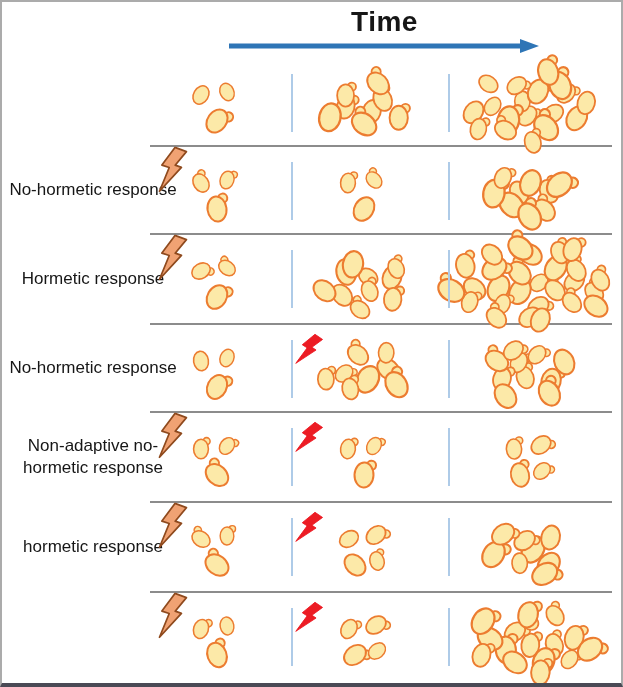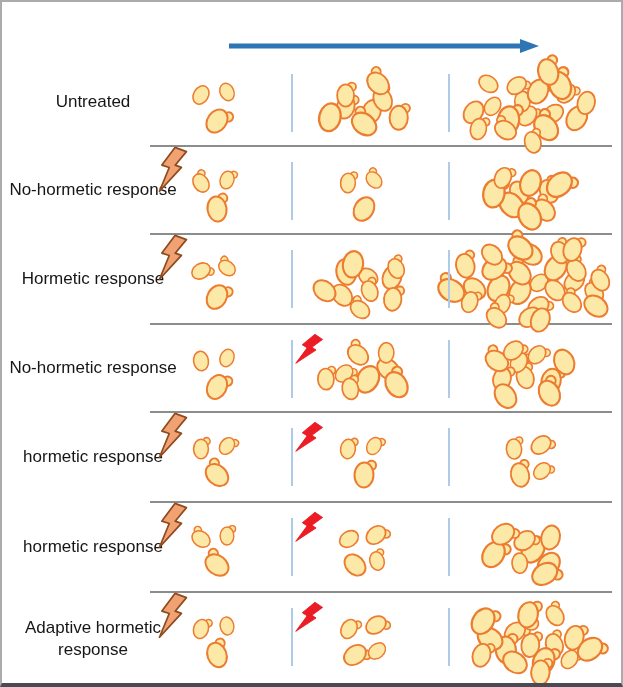--- a/index.html
+++ b/index.html
@@ -35,37 +35,34 @@
   .bolt-red{left:294px;top:8px;width:24px;height:36px;transform:rotate(24deg);}
   .bolt svg{width:100%;height:100%;}
   .bolt-orange polygon{fill:var(--bolt-mild-fill,#f0a273);stroke:var(--bolt-mild-stroke,#8f4a1e);stroke-width:1.6;stroke-linejoin:round;}
   .bolt-red polygon{fill:var(--bolt-severe-fill,#ec1c24);stroke:var(--bolt-severe-fill,#ec1c24);stroke-linejoin:round;}
 </style>
 </head>
 <body>
 
 <div class="figure">
 
+  <div class="time-title">Time</div>
   <svg class="time-arrow" viewBox="0 0 312 16">
     <line x1="1" y1="8" x2="294" y2="8"></line>
     <polygon points="292,1 311,8 292,15"></polygon>
   </svg>
 
   <div class="sep" style="top:143px"></div>
   <div class="sep" style="top:231px"></div>
   <div class="sep" style="top:321px"></div>
   <div class="sep" style="top:409px"></div>
   <div class="sep" style="top:499px"></div>
   <div class="sep" style="top:589px"></div>
 
   <div class="row" style="top:56px;height:88px">
-    <div class="row-label">
-      <div>Untreated</div>
-      <div></div>
-    </div>
 
     <svg class="cluster c1" viewBox="0 0 190 100">
         <g transform="translate(79.0,37.0) rotate(30.1) scale(0.78)">
           <ellipse rx="9.5" ry="12.5"></ellipse>
         </g>
         <g transform="translate(105.0,34.0) rotate(-25.0) scale(0.72)">
           <ellipse rx="9.5" ry="12.5"></ellipse>
         </g>
         <g transform="translate(95.0,63.0) rotate(35.5) scale(1.00)">
           <circle cx="7" cy="-10" r="4.6"></circle>
@@ -507,20 +504,21 @@
           <circle cx="7" cy="-10" r="4.6"></circle>
           <ellipse rx="9.5" ry="12.5"></ellipse>
         </g>
       </svg>
     <div class="vdiv d1"></div>
     <div class="vdiv d2"></div>
   </div>
 
   <div class="row" style="top:410px;height:90px">
     <div class="row-label">
+      <div>Non-adaptive no-</div>
       <div>hormetic response</div>
     </div>
     <div class="bolt bolt-orange" data-show="true"><svg viewBox="0 0 26 44">
           <polygon points="13,1 24,3 16,17 22,18 6,43 11,20 4,19"></polygon>
         </svg></div>
     <div class="bolt bolt-red" data-show="true"><svg viewBox="0 0 26 44">
           <polygon points="13,1 24,3 16,17 22,18 6,43 11,20 4,19"></polygon>
         </svg></div>
     <svg class="cluster c1" viewBox="0 0 190 100">
         <g transform="translate(79.0,37.0) rotate(0.4) scale(0.78)">
@@ -640,24 +638,20 @@
         <g transform="translate(69.1,32.2) rotate(51.4) scale(0.97)">
           <circle cx="7" cy="-10" r="4.6"></circle>
           <ellipse rx="9.5" ry="12.5"></ellipse>
         </g>
       </svg>
     <div class="vdiv d1"></div>
     <div class="vdiv d2"></div>
   </div>
 
   <div class="row" style="top:590px;height:93px">
-    <div class="row-label">
-      <div>Adaptive hormetic</div>
-      <div>response</div>
-    </div>
     <div class="bolt bolt-orange" data-show="true"><svg viewBox="0 0 26 44">
           <polygon points="13,1 24,3 16,17 22,18 6,43 11,20 4,19"></polygon>
         </svg></div>
     <div class="bolt bolt-red" data-show="true"><svg viewBox="0 0 26 44">
           <polygon points="13,1 24,3 16,17 22,18 6,43 11,20 4,19"></polygon>
         </svg></div>
     <svg class="cluster c1" viewBox="0 0 190 100">
         <g transform="translate(79.0,37.0) rotate(17.7) scale(0.78)">
           <circle cx="7" cy="-10" r="4.6"></circle>
           <ellipse rx="9.5" ry="12.5"></ellipse>

